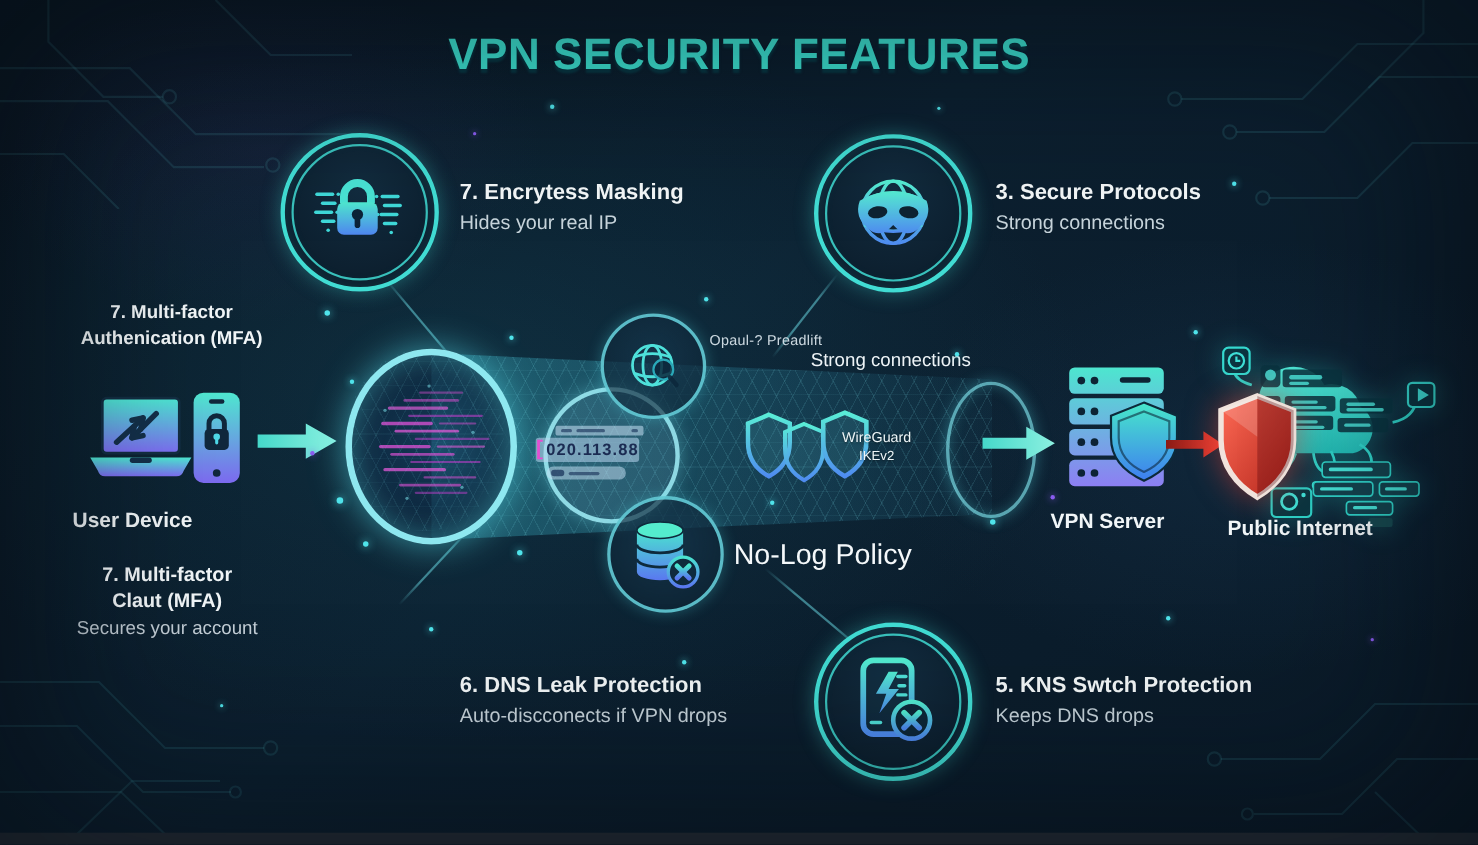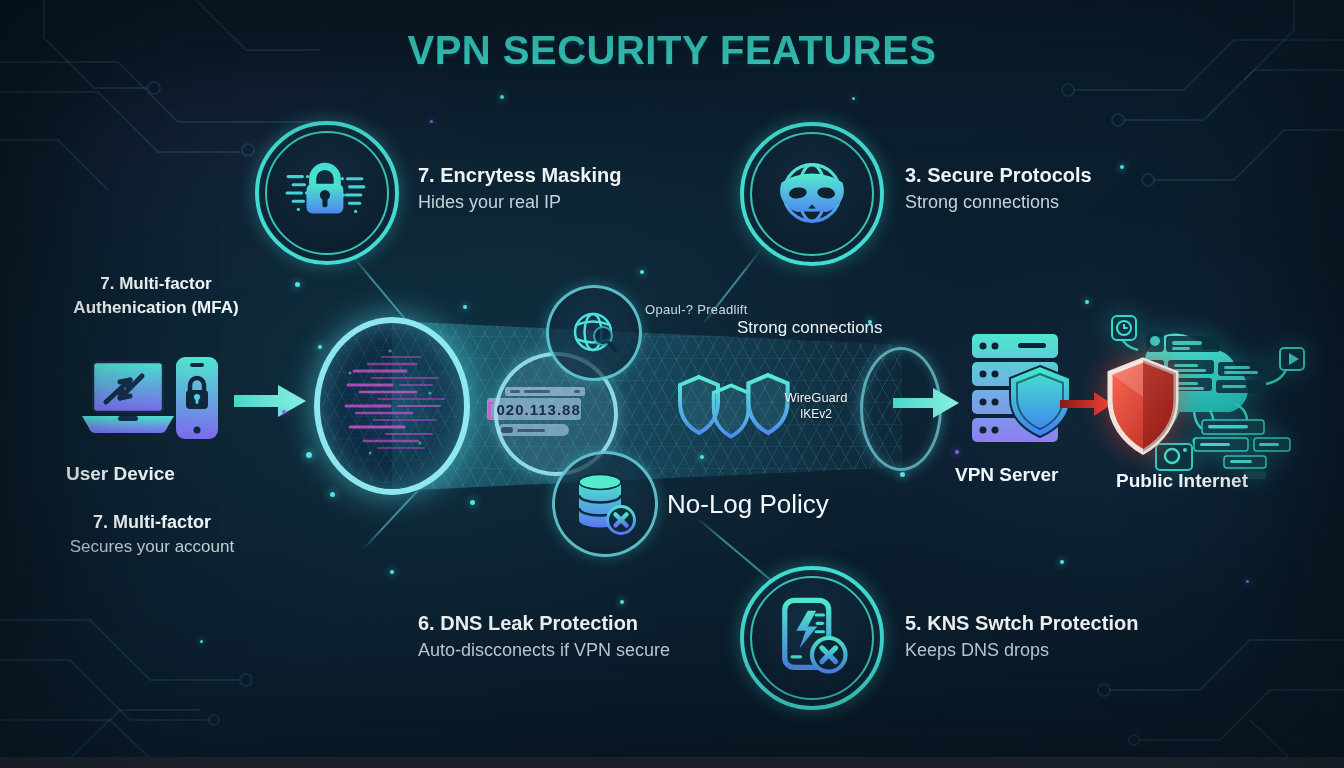--- a/index.html
+++ b/index.html
@@ -175,21 +175,21 @@
       <ellipse cx="55.5" cy="41" rx="8.5" ry="5.2" fill="#0e2332" transform="rotate(8 55.5 41)"></ellipse>
     </svg>
   </div>
   <div class="abs" style="left:905px;top:164px;">
     <div class="feat-h">3. Secure Protocols</div>
     <div class="feat-s">Strong connections</div>
   </div>
 
   <div class="abs" style="left:418px;top:612px;">
     <div class="feat-h">6. DNS Leak Protection</div>
-    <div class="feat-s">Auto-discconects if VPN secure</div>
+    <div class="feat-s">Auto-discconects if VPN drops</div>
   </div>
 
   <div class="abs ring" style="left:740px;top:566px;width:136px;height:136px;">
     <svg width="88" height="88" viewBox="0 0 84 84">
       <defs>
           <linearGradient id="gph" x1="0" y1="0" x2="0" y2="1">
         <stop offset="0" stop-color="#52ecd0"></stop>
             <stop offset="1" stop-color="#4f8cf0"></stop>
           </linearGradient>
         </defs>
@@ -256,20 +256,21 @@
       <stop offset="0" stop-color="#45d8ca"></stop>
           <stop offset="1" stop-color="#8cf0e0"></stop>
         </linearGradient>
       </defs>
     <polygon points="0,12 44,12 44,2 72,18 44,34 44,24 0,24" fill="url(#gar)"></polygon>
   </svg>
   <div class="abs dev-lbl" style="left:66px;top:463px;width:178px;">User Device</div>
 
   <div class="abs" style="left:38px;top:510px;width:228px;text-align:center;">
     <div class="small-b" style="font-size:18px;">7. Multi-factor</div>
+    <div class="small-b" style="font-size:18px;">Claut (MFA)</div>
     <div class="sub-gray" style="margin-top:3px;">Secures your account</div>
   </div>
 
   <div class="abs tunnel-body" style="left:392px;top:321px;width:510px;height:170px;"></div>
   <div class="abs mesh" style="left:392px;top:321px;width:510px;height:170px;clip-path:polygon(0 0,100% 14%,100% 86%,0 100%);"></div>
   <div class="abs exitring" style="left:860px;top:347px;width:76px;height:118px;"></div>
 
   <div class="abs entrance" style="left:314px;top:317px;width:144px;height:166px;">
     <svg width="144" height="166" viewBox="0 0 144 166">
       <g stroke-linecap="round">
@@ -337,21 +338,21 @@
   <svg class="abs" style="left:744px;top:372px;" width="48" height="64" viewBox="0 0 46 62">
     <defs>
         <linearGradient id="gts3" x1="0" y1="0" x2="0" y2="1">
           <stop offset="0" stop-color="#59ecd6"></stop>
           <stop offset="1" stop-color="#4f8cf0"></stop>
         </linearGradient>
       </defs>
     <path d="M23 3 L42 11 V28 C42 43 34 53 23 59 C12 53 4 43 4 28 V11 Z" fill="rgba(110,225,240,.12)" stroke="url(#gts3)" stroke-width="4"></path>
   </svg>
 
-  <div class="abs proto" style="left:773px;top:389px;width:86px;">
+  <div class="abs proto" style="left:754px;top:389px;width:86px;">
     <div>WireGuard</div>
     <div style="font-size:12px;">IKEv2</div>
   </div>
 
   <div class="abs ring-thin" style="left:546px;top:285px;width:90px;height:90px;">
     <svg width="54" height="54" viewBox="0 0 54 54">
       <g fill="none" stroke="#4ee0da" stroke-width="2.5">
         <circle cx="26" cy="26" r="18"></circle>
           <ellipse cx="26" cy="26" rx="8.5" ry="18"></ellipse>
         <path d="M9 19 q17 -7 34 0"></path>

